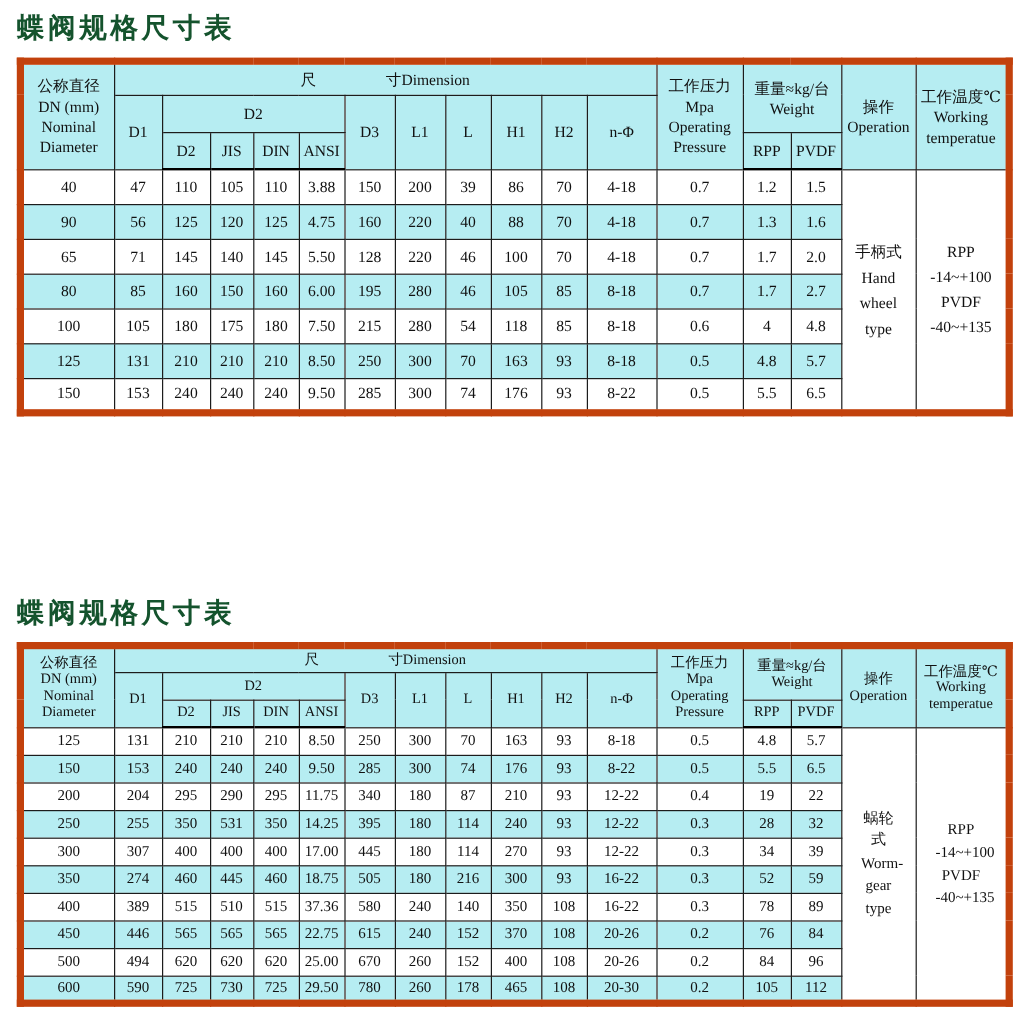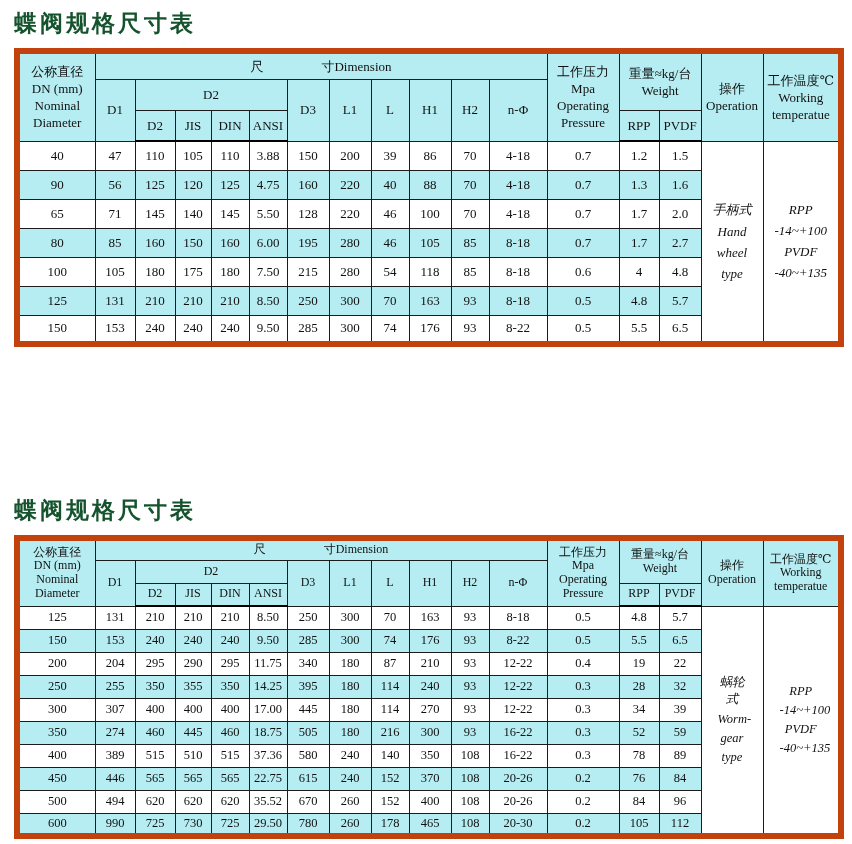--- a/index.html
+++ b/index.html
@@ -36,21 +36,21 @@
     vertical-align:middle;
     padding:0 1px;
     overflow:hidden;
     font-weight:normal;
   }
   .spec thead th{background:var(--cyan);}
   .spec thead tr:last-child th{border-bottom:2px solid #000;}
   .spec tbody tr:nth-child(even) td{background:var(--cyan);}
   .spec tbody td.merged{background:#fff !important;}
   .dim-flex{display:flex;justify-content:center;gap:58px;}
-  .merged div{margin:5px 0;font-style:italic;}
+  .merged div{margin:5px 0;}
   
   .t1{font-size:13px;}
   .t1 thead th{line-height:1.32;font-size:13px;}
   .t1 .hr1{height:28px;}
   .t1 .hr2{height:31px;}
   .t1 .hr3{height:31px;}
   .t1 tbody tr{height:29px;}
   
   .t2{font-size:12.5px;}
   .t2 thead th{line-height:1.15;font-size:12px;}
@@ -412,21 +412,21 @@
             <td>93</td>
             <td>12-22</td>
             <td>0.4</td>
             <td>19</td>
             <td>22</td>
           </tr>
           <tr>
             <td>250</td>
             <td>255</td>
             <td>350</td>
-            <td>355</td>
+            <td>531</td>
             <td>350</td>
             <td>14.25</td>
             <td>395</td>
             <td>180</td>
             <td>114</td>
             <td>240</td>
             <td>93</td>
             <td>12-22</td>
             <td>0.3</td>
             <td>28</td>
@@ -499,34 +499,34 @@
             <td>0.2</td>
             <td>76</td>
             <td>84</td>
           </tr>
           <tr>
             <td>500</td>
             <td>494</td>
             <td>620</td>
             <td>620</td>
             <td>620</td>
-            <td>35.52</td>
+            <td>25.00</td>
             <td>670</td>
             <td>260</td>
             <td>152</td>
             <td>400</td>
             <td>108</td>
             <td>20-26</td>
             <td>0.2</td>
             <td>84</td>
             <td>96</td>
           </tr>
           <tr>
             <td>600</td>
-            <td>990</td>
+            <td>590</td>
             <td>725</td>
             <td>730</td>
             <td>725</td>
             <td>29.50</td>
             <td>780</td>
             <td>260</td>
             <td>178</td>
             <td>465</td>
             <td>108</td>
             <td>20-30</td>

